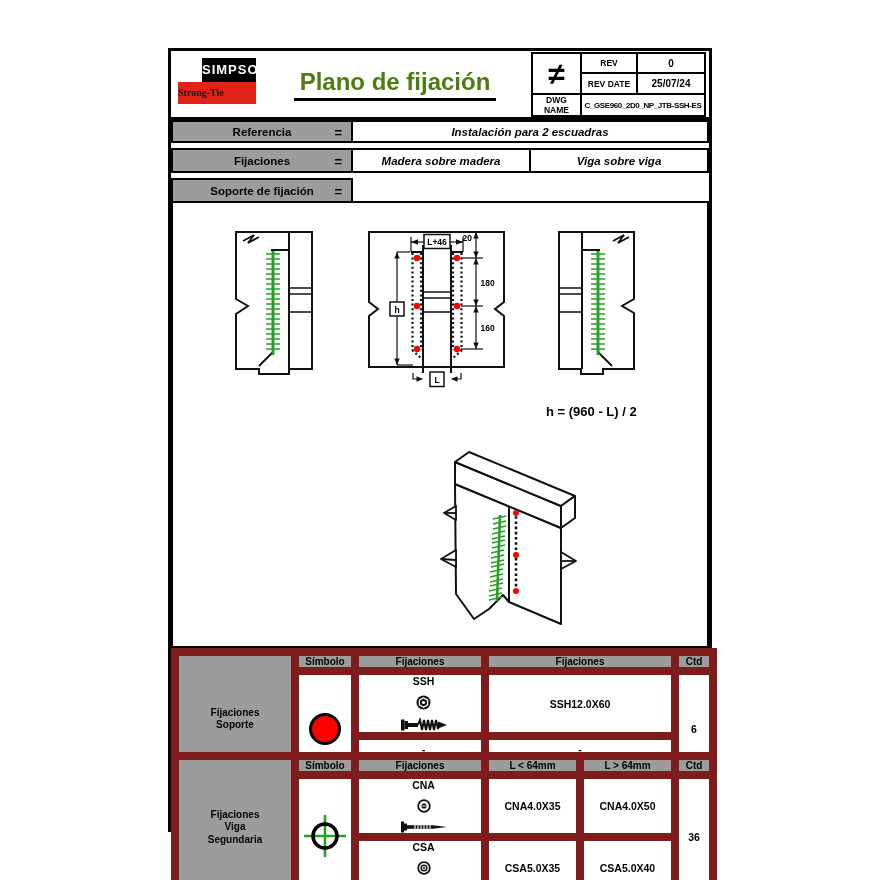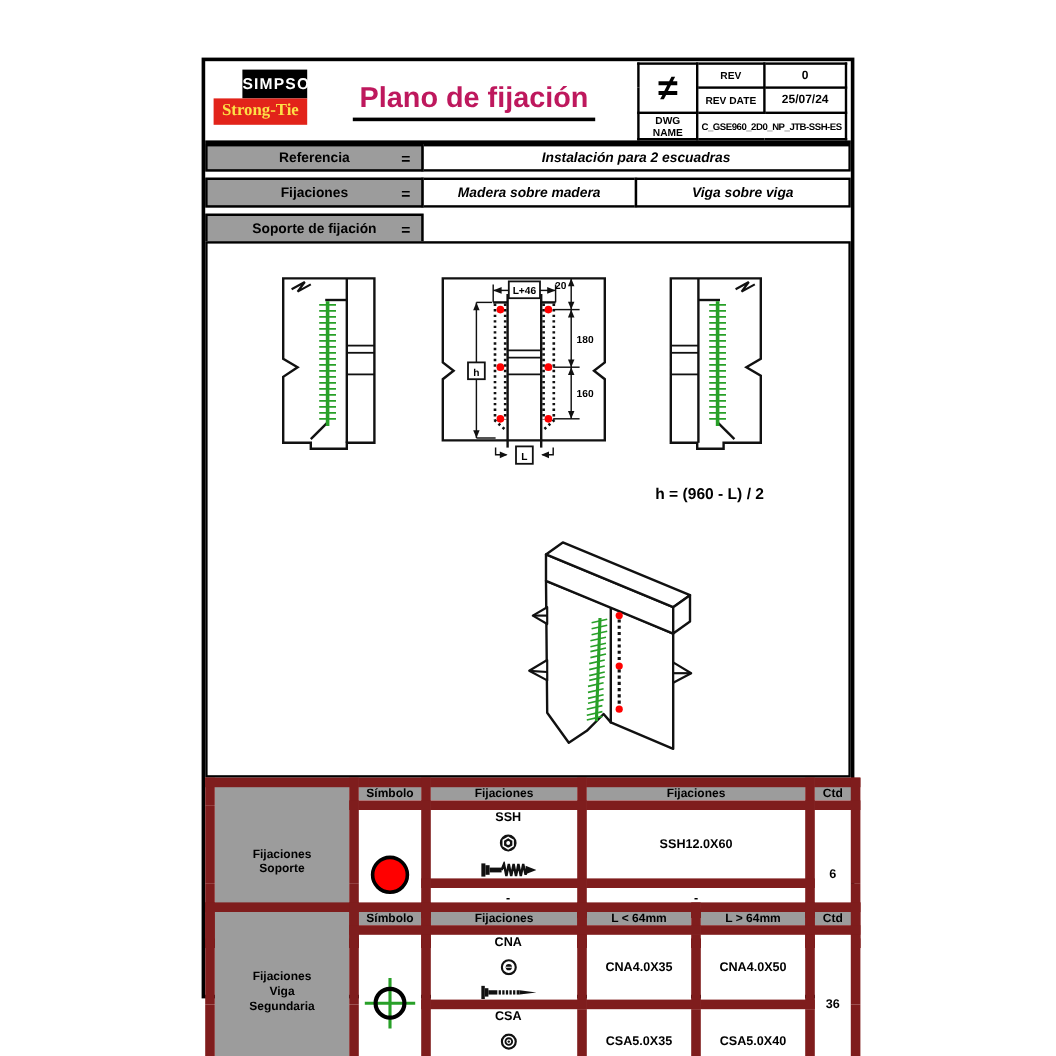--- a/index.html
+++ b/index.html
@@ -4,24 +4,24 @@
 <style>
   html,body{margin:0;padding:0;background:#fff;}
   body{width:880px;height:880px;font-family:"Liberation Sans",sans-serif;overflow:hidden;}
   .page{position:relative;width:880px;height:880px;background:#fff;}
   .sheet{position:absolute;left:168px;top:48px;width:544px;height:784px;border:3px solid #000;box-sizing:border-box;background:#fff;}
   .sheet *{box-sizing:border-box;}
   .hdr-sep{position:absolute;left:0;top:66px;width:538px;height:3px;background:#000;}
   
   .logo{position:absolute;left:7px;top:7px;width:78px;height:46px;}
   .logo-top{height:24px;background:#000;color:#fff;font-weight:bold;font-size:13px;line-height:24px;text-align:left;letter-spacing:1px;margin-left:24px;}
-  .logo-bot{height:22px;background:#E2231A;color:#fde047;font-family:"Liberation Serif",serif;font-weight:bold;font-size:14px;line-height:22px;text-align:center;}
+  .logo-bot{height:22px;background:#E2231A;color:#0f172a;font-family:"Liberation Serif",serif;font-weight:bold;font-size:10px;line-height:22px;text-align:left;}
   
   .title-wrap{position:absolute;left:92px;top:10px;width:264px;height:46px;display:flex;align-items:center;justify-content:center;}
-  .title-text{font-size:24px;font-weight:bold;color:#be185d;border-bottom:3px solid #000;padding:0 6px 2px 6px;white-space:nowrap;}
+  .title-text{font-size:24px;font-weight:bold;color:#4d7c0f;border-bottom:3px solid #000;padding:0 6px 2px 6px;white-space:nowrap;}
   
   .rev-table{position:absolute;left:360px;top:1px;border-collapse:collapse;table-layout:fixed;}
   .rev-table td{border:2px solid #000;text-align:center;font-weight:bold;padding:0;color:#000;background:#fff;}
   .neq-cell{font-size:30px;line-height:1;}
   .rev-lbl{font-size:8.5px;}
   .rev-val{font-size:10px;}
   .dwg-val{font-size:8px;letter-spacing:-0.4px;}
   
   .info-row{position:absolute;left:0;width:538px;display:flex;}
   .cell{border:2px solid #000;display:flex;align-items:center;justify-content:center;font-weight:bold;background:#fff;color:#000;}

